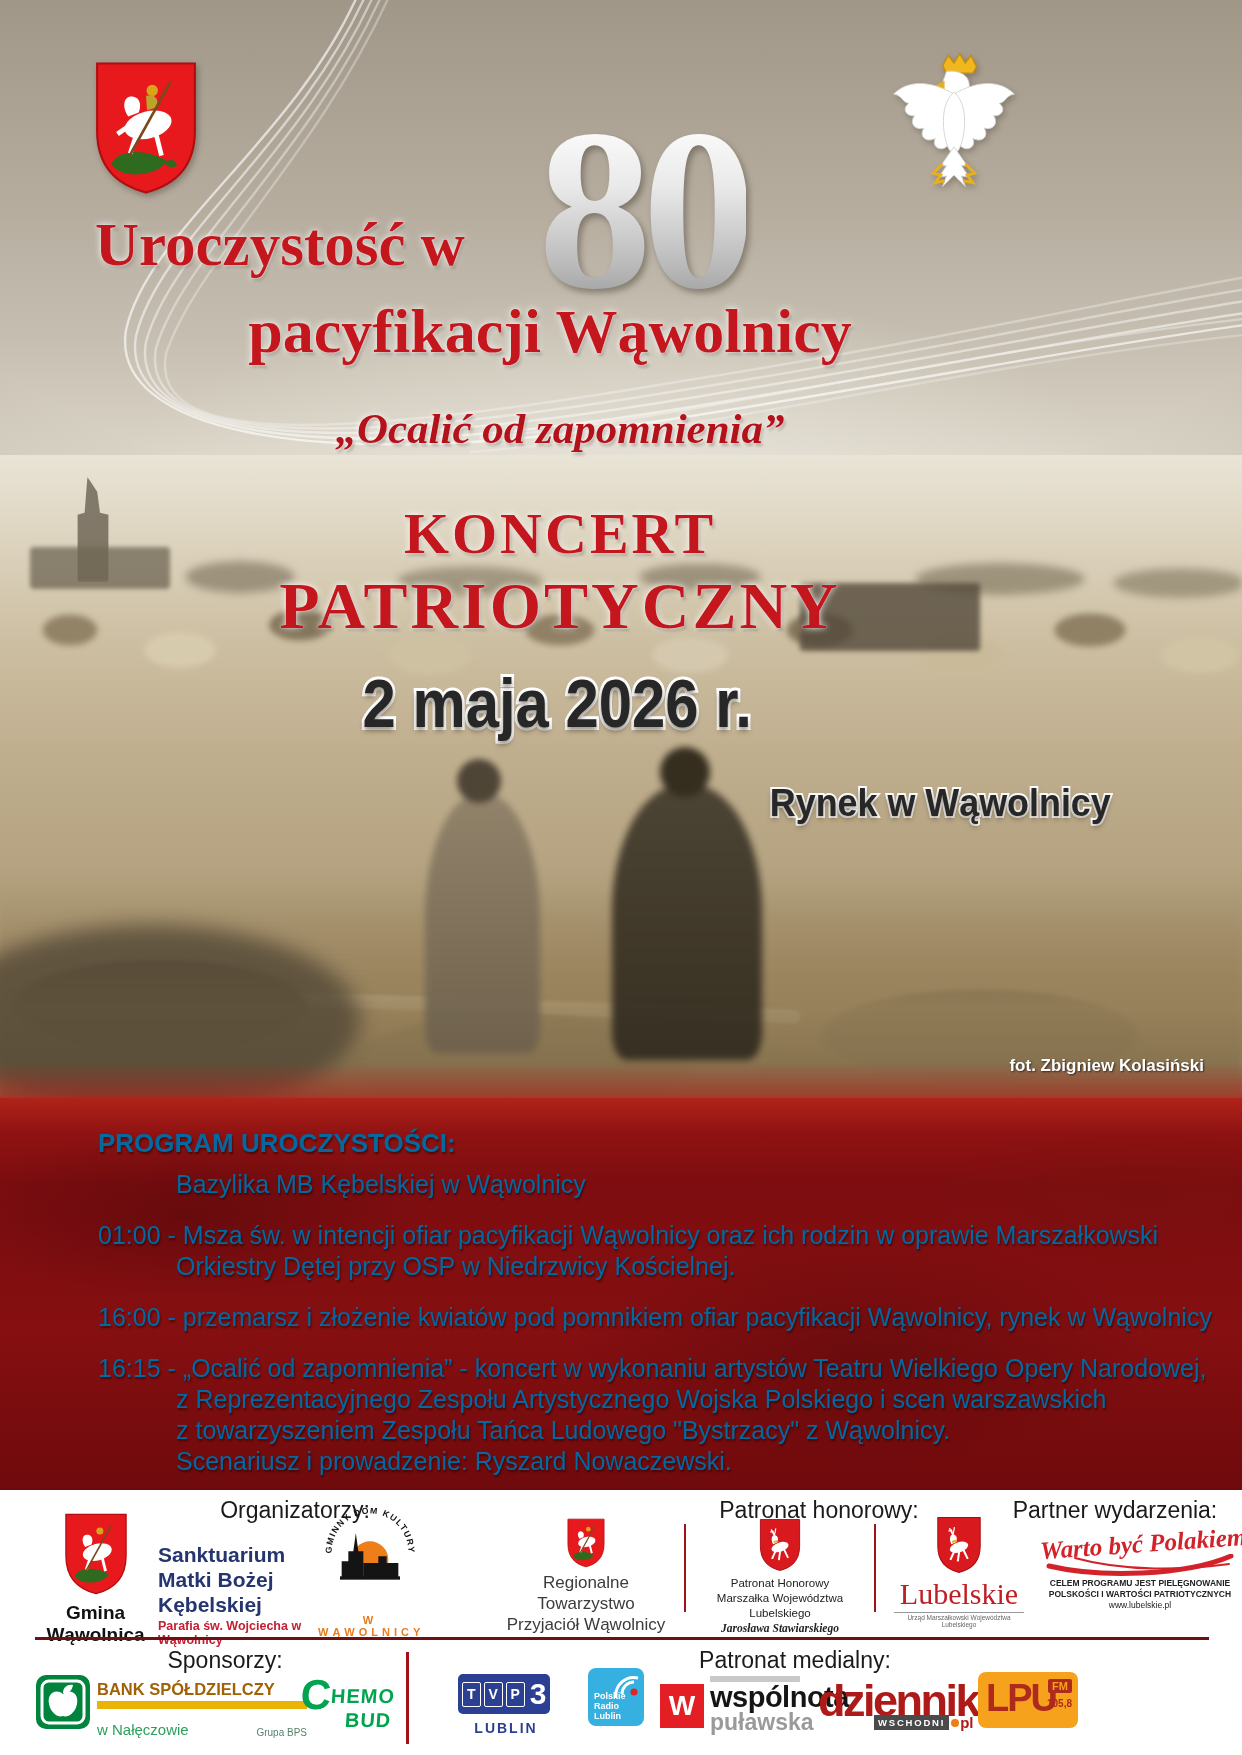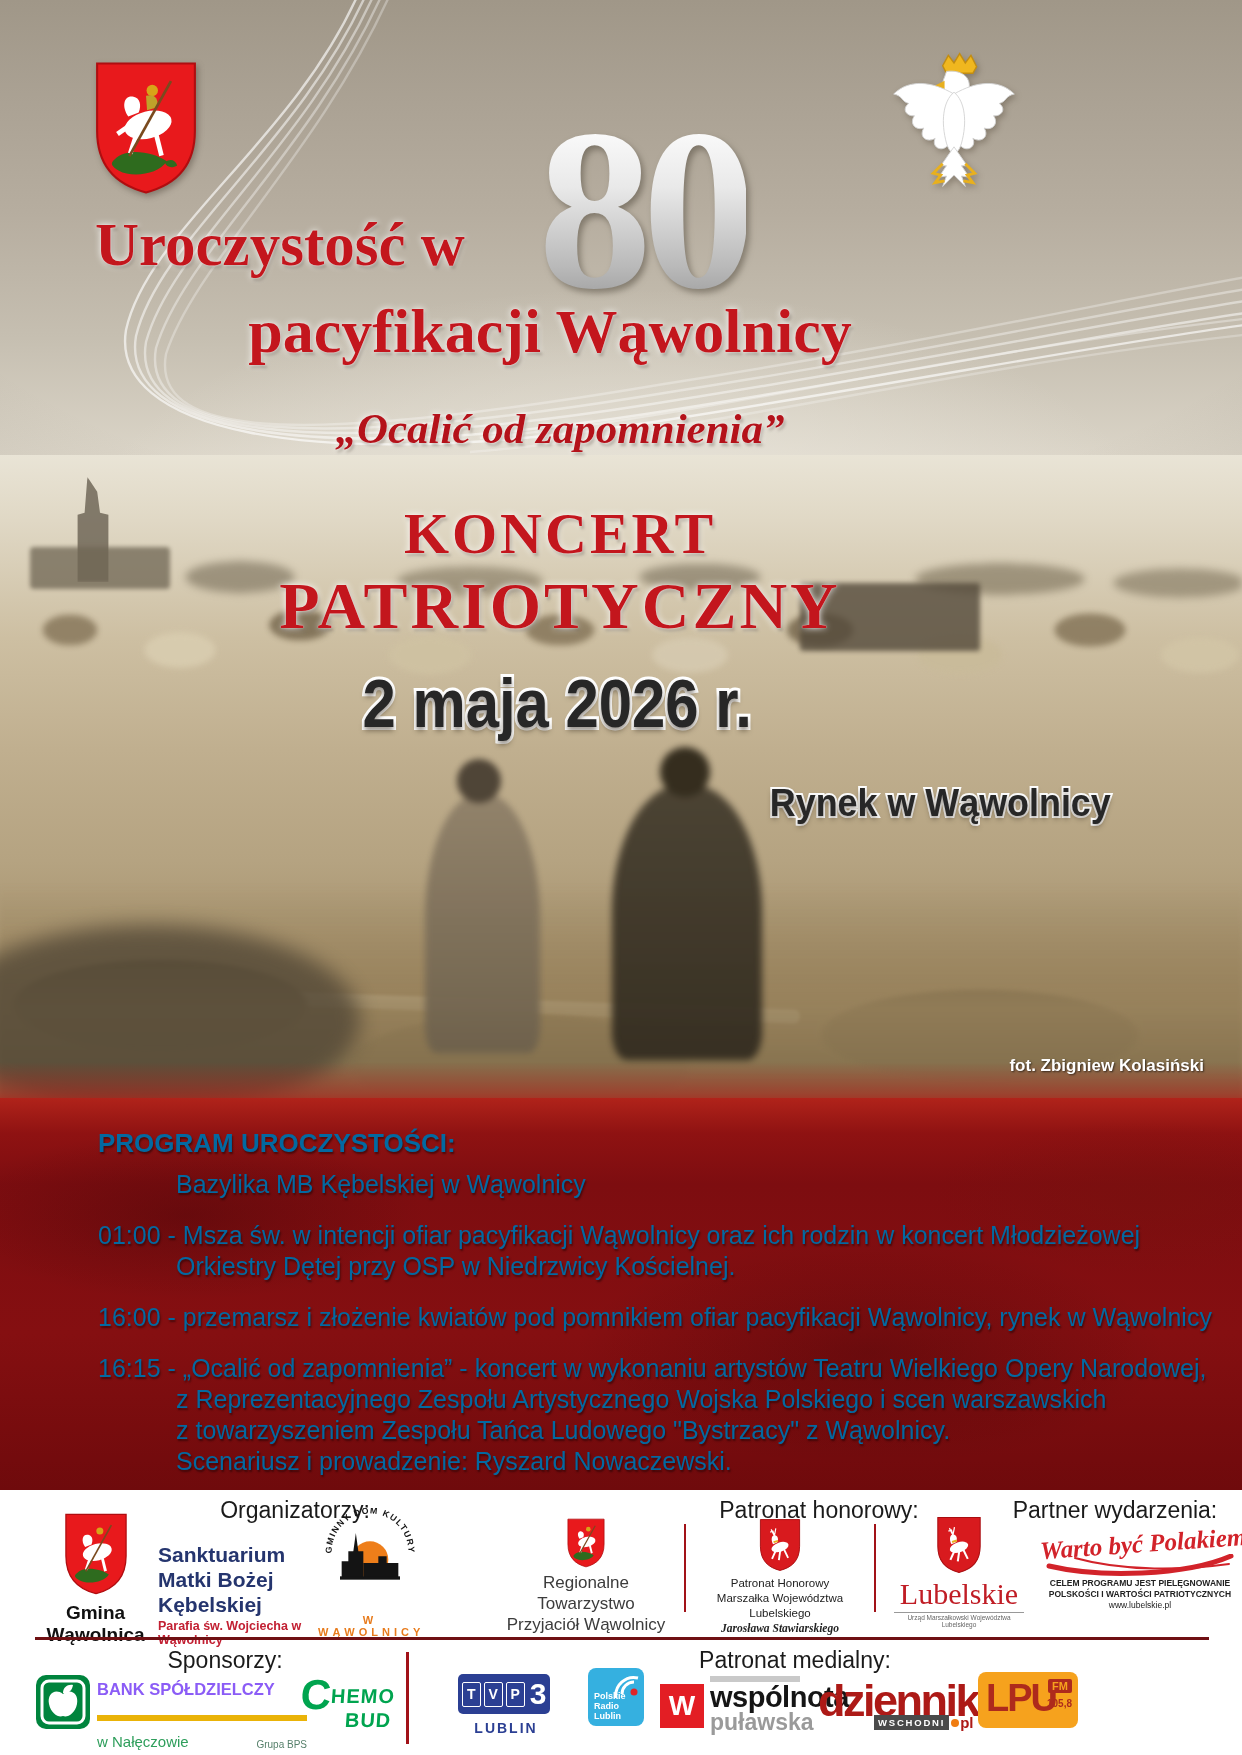--- a/index.html
+++ b/index.html
@@ -144,21 +144,21 @@
   .warto{position:absolute;left:1040px;top:40px;width:200px;text-align:center;}
   .warto-script{font-family:"Liberation Serif",serif;font-style:italic;font-weight:bold;font-size:25px;color:#d2232a;
     transform:rotate(-4deg);display:inline-block;white-space:nowrap;}
   .warto-swoosh{display:block;margin:-4px auto 2px;}
   .warto-s{font-size:8.5px;font-weight:bold;color:#222;line-height:11px;}
   .warto-s.plain{font-weight:normal;}
 
   .bank{position:absolute;left:35px;top:184px;}
   .bank-icon{position:absolute;left:0;top:0;}
   .bank-text{position:absolute;left:62px;top:6px;width:210px;}
-  .bank-t1{font-size:16.5px;font-weight:bold;color:#8b5cf6;white-space:nowrap;border-bottom:6px solid #eab308;padding-bottom:16px;}
+  .bank-t1{font-size:16.5px;font-weight:bold;color:#a16207;white-space:nowrap;border-bottom:8px solid #eab308;padding-bottom:2px;}
   .bank-row{display:flex;justify-content:space-between;align-items:flex-end;margin-top:12px;}
   .bank-t2{font-size:15px;color:#2e9e5b;}
   .bank-t3{font-size:10px;color:#57806b;}
 
   .chemo{position:absolute;left:300px;top:190px;color:#00a44f;font-weight:bold;transform:skewX(-4deg);}
   .chemo-c{font-size:42px;line-height:30px;vertical-align:-6px;}
   .chemo-hemo{font-size:20px;letter-spacing:1px;}
   .chemo-bud{font-size:20px;letter-spacing:1px;margin-left:46px;line-height:20px;}
 
   .tvp{position:absolute;left:458px;top:184px;width:96px;text-align:center;}
@@ -263,21 +263,21 @@
   <div class="photo-credit">fot. Zbigniew Kolasiński</div>
 
   <div class="red-blend"></div>
   <div class="red-band"></div>
   <div class="program">
     <div class="p-head">PROGRAM UROCZYSTOŚCI:</div>
     <div class="p-item">
       <div class="p-cont">Bazylika MB Kębelskiej w Wąwolnicy</div>
     </div>
     <div class="p-item">
-      <div class="p-line"><span class="p-time">01:00 -</span><span>Msza św. w intencji ofiar pacyfikacji Wąwolnicy oraz ich rodzin w koncert Młodzieżowej</span></div>
+      <div class="p-line"><span class="p-time">01:00 -</span><span>Msza św. w intencji ofiar pacyfikacji Wąwolnicy oraz ich rodzin w oprawie Marszałkowski</span></div>
       <div class="p-cont">Orkiestry Dętej przy OSP w Niedrzwicy Kościelnej.</div>
     </div>
     <div class="p-item">
       <div class="p-line"><span class="p-time">16:00 -</span><span>przemarsz i złożenie kwiatów pod pomnikiem ofiar pacyfikacji Wąwolnicy, rynek w Wąwolnicy</span></div>
     </div>
     <div class="p-item">
       <div class="p-line"><span class="p-time">16:15 -</span><span>„Ocalić od zapomnienia” - koncert w wykonaniu artystów Teatru Wielkiego Opery Narodowej,</span></div>
       <div class="p-cont">z Reprezentacyjnego Zespołu Artystycznego Wojska Polskiego i scen warszawskich</div>
       <div class="p-cont">z towarzyszeniem Zespołu Tańca Ludowego "Bystrzacy" z Wąwolnicy.</div>
       <div class="p-cont">Scenariusz i prowadzenie: Ryszard Nowaczewski.</div>

